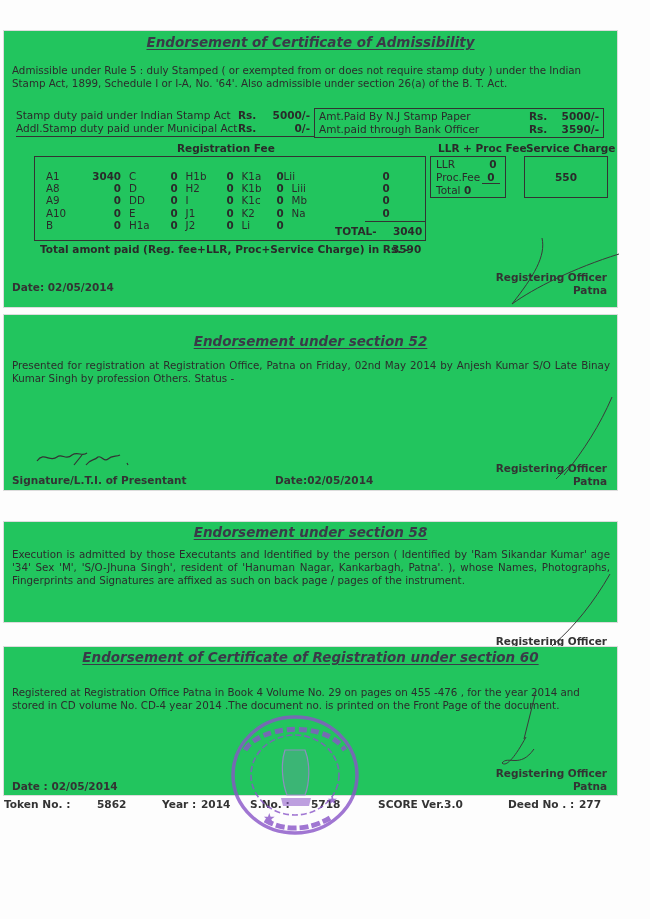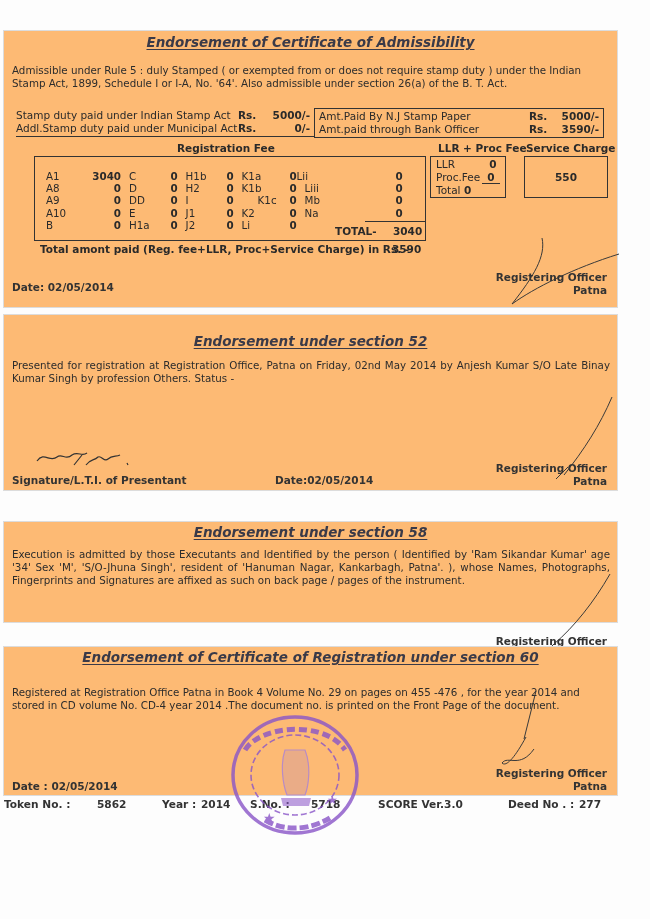--- a/index.html
+++ b/index.html
@@ -1,19 +1,19 @@
 <!DOCTYPE html>
 <html><head>
 <meta charset="utf-8">
 <style>
   * { box-sizing: border-box; margin: 0; padding: 0; }
   html, body { width: 650px; height: 919px; background: #fdfdfd; overflow: hidden; }
   body { font-family: "DejaVu Sans", sans-serif; font-size: 10.5px; color: #2a2a2a; position: relative; }
   .abs { position: absolute; }
-  .box { position: absolute; left: 3px; width: 615px; border: 1px solid #dcdcdc; background: #fdba74; }
+  .box { position: absolute; left: 3px; width: 615px; border: 1px solid #dcdcdc; background: #22c55e; }
   .heading { position: absolute; left: 0; width: 100%; text-align: center; font-weight: bold; font-style: italic; font-size: 13.5px; color: #3a3a48; text-decoration: underline; text-underline-offset: 2px; }
   .para { position: absolute; left: 8px; width: 598px; line-height: 13px; font-size: 10.3px; color: #2c2c2c; }
   .just { text-align: justify; }
   .bold { font-weight: bold; }
   .r { text-align: right; }
   .officer { position: absolute; right: 10px; text-align: right; font-weight: bold; line-height: 13px; font-size: 10.5px; color: #333; }
   .date { position: absolute; left: 8px; font-weight: bold; font-size: 10.5px; color: #333; }
   table.fee { border-collapse: collapse; }
   .fee td { font-size: 10.3px; line-height: 12.2px; padding: 0; white-space: nowrap; }
   .num { font-weight: bold; text-align: right; }
@@ -83,21 +83,21 @@
             <td style="width: 30px; padding-left: 8px;">Liii</td>
             <td class="num" style="width: 76px;">0</td>
           </tr>
           <tr>
             <td style="width: 40px; padding-left: 0px;">A9</td>
             <td class="num" style="width: 35px;">0</td>
             <td style="width: 26px; padding-left: 8px;">DD</td>
             <td class="num" style="width: 28px;">0</td>
             <td style="width: 30px; padding-left: 8px;">I</td>
             <td class="num" style="width: 26px;">0</td>
-            <td style="width: 30px; padding-left: 24px;">K1c</td>
+            <td style="width: 30px; padding-left: 8px;">K1c</td>
             <td class="num" style="width: 20px;">0</td>
             <td style="width: 30px; padding-left: 8px;">Mb</td>
             <td class="num" style="width: 76px;">0</td>
           </tr>
           <tr>
             <td style="width: 40px; padding-left: 0px;">A10</td>
             <td class="num" style="width: 35px;">0</td>
             <td style="width: 26px; padding-left: 8px;">E</td>
             <td class="num" style="width: 28px;">0</td>
             <td style="width: 30px; padding-left: 8px;">J1</td>

